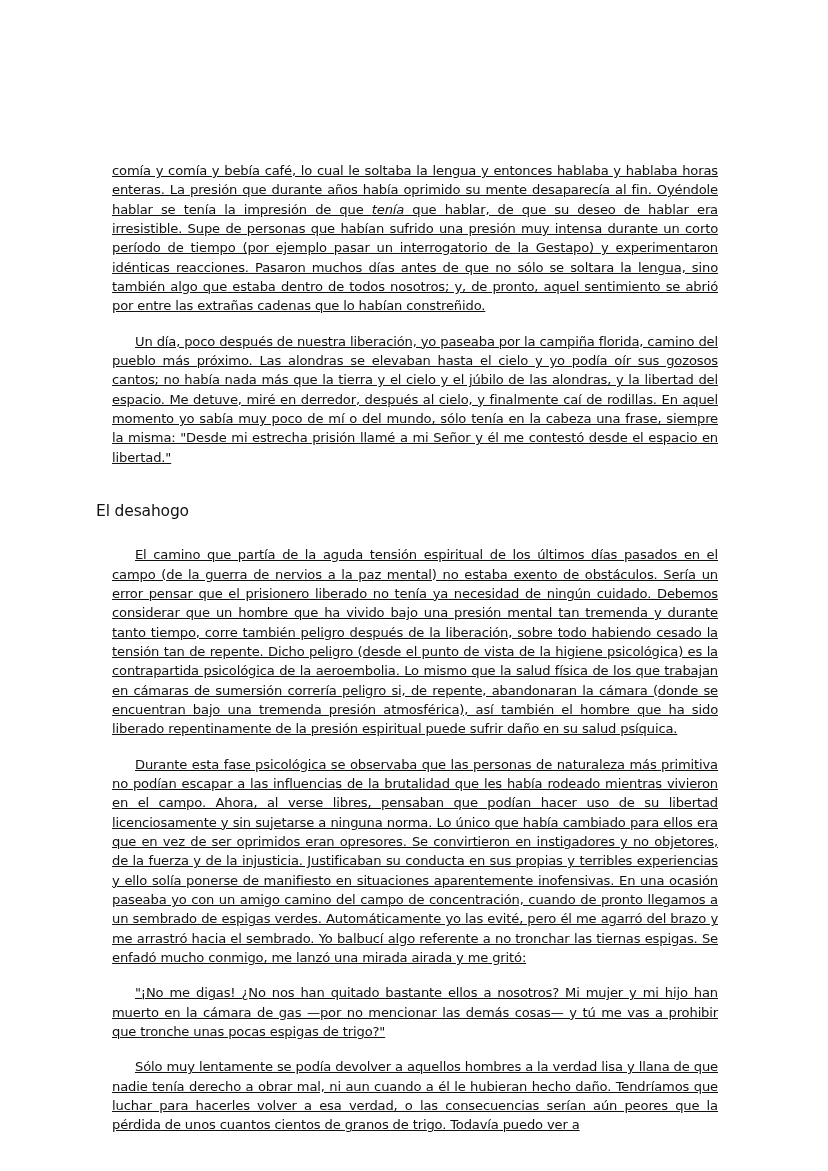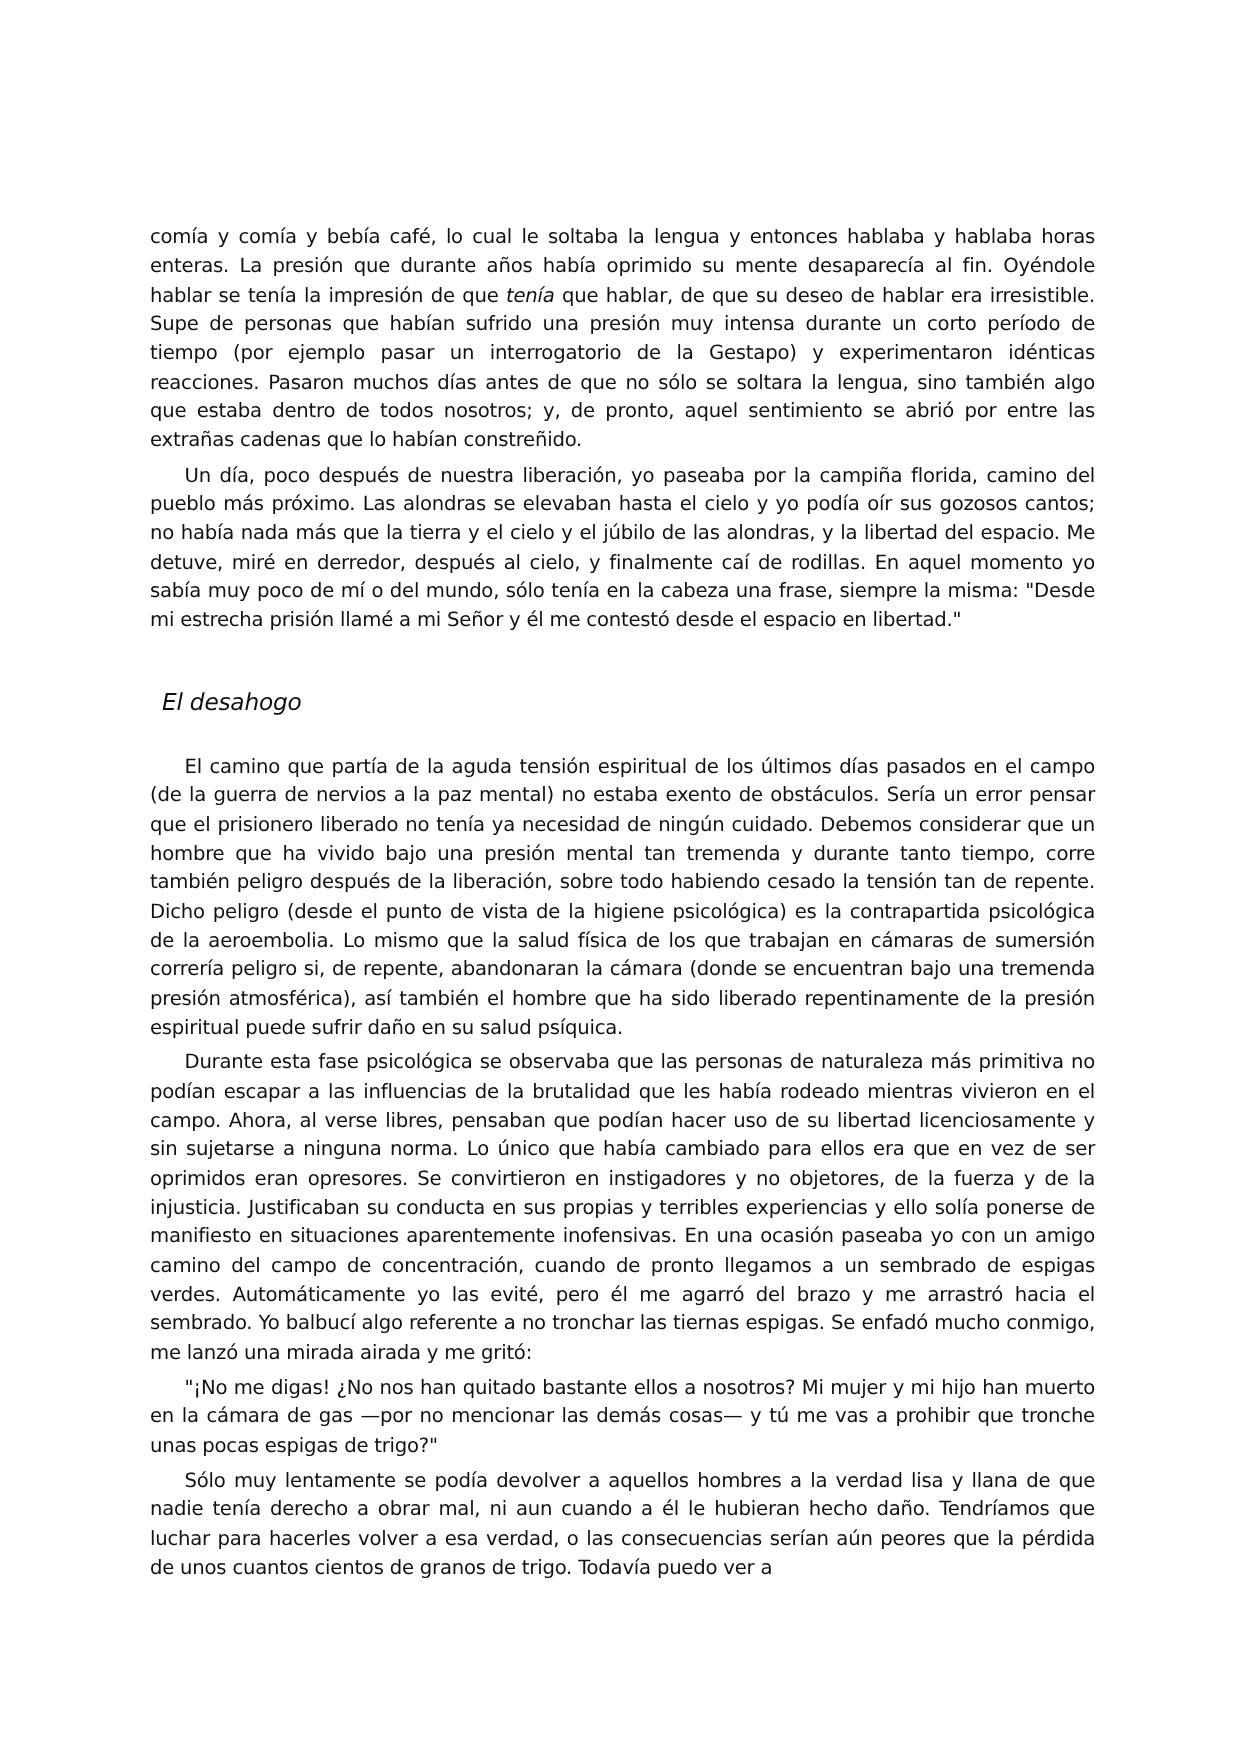--- a/index.html
+++ b/index.html
@@ -8,28 +8,27 @@
     position: absolute;
     left: 96px;
     top: 145px;
     width: 638px;
     font-family: "DejaVu Sans", sans-serif;
     font-size: 13.1px;
     line-height: 19.35px;
     color: #111111;
     letter-spacing: -0.15px;
   }
-  p { margin: 4px; text-align: justify; }
+  p { margin: 16px; text-align: justify; text-decoration: underline; }
   p.indent { text-indent: 23px; }
   .heading {
     font-family: "DejaVu Sans", sans-serif;
-    font-style: italic;
     font-size: 15.5px;
     line-height: 20px;
-    margin: 34px 0 24px 12px;
+    margin: 34px 0 24px 0;
     color: #111111;
   }
 </style>
 </head>
 <body>
 
 <div class="page">
   <div>
     <p><span>comía y comía y bebía café, lo cual le soltaba la lengua y entonces hablaba y hablaba horas enteras. La presión que durante años había oprimido su mente desaparecía al fin. Oyéndole hablar se tenía la impresión de que </span><em>tenía</em><span> que hablar, de que su deseo de hablar era irresistible. Supe de personas que habían sufrido una presión muy intensa durante un corto período de tiempo (por ejemplo pasar un interrogatorio de la Gestapo) y experimentaron idénticas reacciones. Pasaron muchos días antes de que no sólo se soltara la lengua, sino también algo que estaba dentro de todos nosotros; y, de pronto, aquel sentimiento se abrió por entre las extrañas cadenas que lo habían constreñido.</span></p>
     <p class="indent"><span>Un día, poco después de nuestra liberación, yo paseaba por la campiña florida, camino del pueblo más próximo. Las alondras se elevaban hasta el cielo y yo podía oír sus gozosos cantos; no había nada más que la tierra y el cielo y el júbilo de las alondras, y la libertad del espacio. Me detuve, miré en derredor, después al cielo, y finalmente caí de rodillas. En aquel momento yo sabía muy poco de mí o del mundo, sólo tenía en la cabeza una frase, siempre la misma: "Desde mi estrecha prisión llamé a mi Señor y él me contestó desde el espacio en libertad."</span></p>

